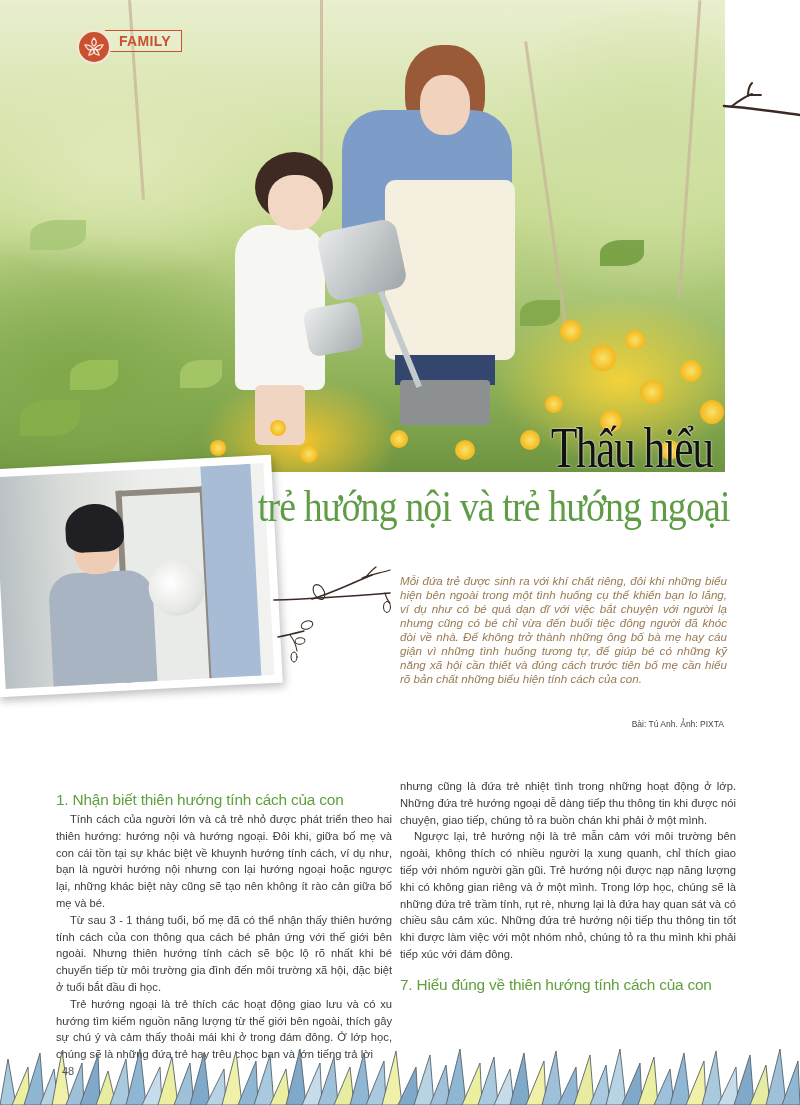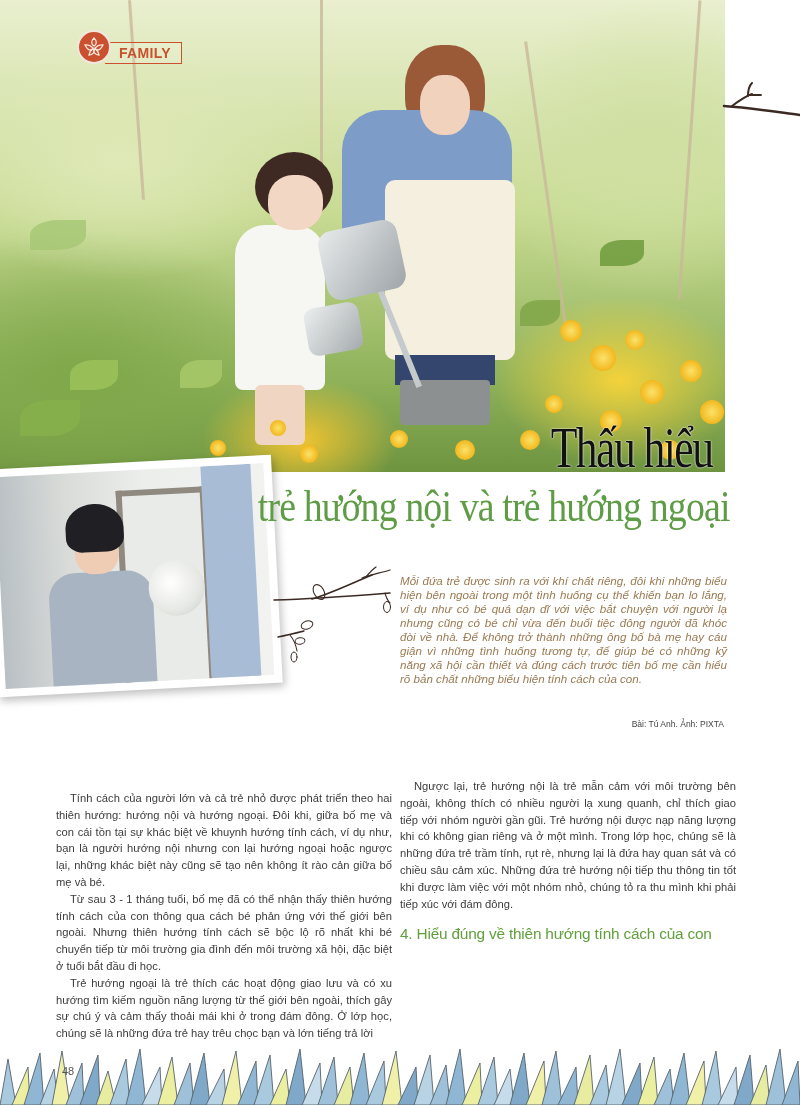--- a/index.html
+++ b/index.html
@@ -33,21 +33,21 @@
   .girl-hair { position:absolute; left:255px; top:152px; width:78px; height:70px; border-radius:50%; background:#3e2a22; }
   .girl-face { position:absolute; left:268px; top:175px; width:55px; height:55px; border-radius:45%; background:#f2d7c4; }
   .girl-dress { position:absolute; left:235px; top:225px; width:90px; height:165px; border-radius:30px 30px 8px 8px; background:#f6f6f2; }
   .girl-legs { position:absolute; left:255px; top:385px; width:50px; height:60px; background:#f0d5c2; border-radius:6px; }
 
   .can-big { position:absolute; left:322px; top:225px; width:80px; height:70px; border-radius:14px; background:linear-gradient(135deg,#e8ebec,#9ea5a8); transform:rotate(-12deg); }
   .can-small { position:absolute; left:306px; top:305px; width:55px; height:48px; border-radius:10px; background:linear-gradient(135deg,#eceff0,#a5abad); transform:rotate(-10deg); }
   .spout { position:absolute; left:375px; top:285px; width:6px; height:110px; background:#c5cbcd; transform:rotate(-22deg); transform-origin:top; }
 
   
-  .badge { position:absolute; left:77px; top:30px; height:34px; display:flex; align-items:flex-end; }
+  .badge { position:absolute; left:77px; top:30px; height:34px; display:flex; align-items:flex-start; }
   .badge-flower { width:34px; height:34px; border-radius:50%; background:#c9512f; border:2px solid #f4e6dc; display:flex; align-items:center; justify-content:center; position:relative; z-index:2; }
   .badge-flower svg { width:24px; height:24px; }
   .badge-label { margin-left:-6px; height:22px; padding:0 10px 0 14px; border:1.5px solid #c9512f; border-left:none; display:flex; align-items:center; font-weight:bold; font-size:14px; color:#c9512f; background:rgba(255,255,255,0.15); letter-spacing:.3px; }
 
   
   .title-1 {
     position:absolute; right:88px; top:420px; font-family:"Liberation Serif","DejaVu Serif",serif;
     font-size:56px; line-height:1; color:#111; letter-spacing:-2px; transform:scaleX(.78); transform-origin:right;
     text-shadow:0 0 2px #fff, 0 0 1px #fff;
   }
@@ -194,28 +194,30 @@
     <ellipse cx="35" cy="60" rx="6" ry="4" transform="rotate(-20 35 60)" stroke-width="1"></ellipse>
     <ellipse cx="28" cy="76" rx="5" ry="3.2" transform="rotate(-10 28 76)" stroke-width="1"></ellipse>
     <ellipse cx="22" cy="92" rx="3" ry="5" stroke-width="1"></ellipse>
   </g>
 </svg>
 
 <div class="intro">Mỗi đứa trẻ được sinh ra với khí chất riêng, đôi khi những biểu hiện bên ngoài trong một tình huống cụ thể khiến bạn lo lắng, ví dụ như có bé quá dạn dĩ với việc bắt chuyện với người lạ nhưng cũng có bé chỉ vừa đến buổi tiệc đông người đã khóc đòi về nhà. Để không trở thành những ông bố bà mẹ hay cáu giận vì những tình huống tương tự, để giúp bé có những kỹ năng xã hội cần thiết và đúng cách trước tiên bố mẹ cần hiểu rõ bản chất những biểu hiện tính cách của con.</div>
 <div class="credit">Bài: Tú Anh. Ảnh: PIXTA</div>
 
 <div class="col col-left">
+  <h2>1. Nhận biết thiên hướng tính cách của con</h2>
   <p>Tính cách của người lớn và cả trẻ nhỏ được phát triển theo hai thiên hướng: hướng nội và hướng ngoại. Đôi khi, giữa bố mẹ và con cái tồn tại sự khác biệt về khuynh hướng tính cách, ví dụ như, bạn là người hướng nội nhưng con lại hướng ngoại hoặc ngược lại, những khác biệt này cũng sẽ tạo nên không ít rào cản giữa bố mẹ và bé.</p>
   <p>Từ sau 3 - 1 tháng tuổi, bố mẹ đã có thể nhận thấy thiên hướng tính cách của con thông qua cách bé phản ứng với thế giới bên ngoài. Nhưng thiên hướng tính cách sẽ bộc lộ rõ nhất khi bé chuyển tiếp từ môi trường gia đình đến môi trường xã hội, đặc biệt ở tuổi bắt đầu đi học.</p>
   <p>Trẻ hướng ngoại là trẻ thích các hoạt động giao lưu và có xu hướng tìm kiếm nguồn năng lượng từ thế giới bên ngoài, thích gây sự chú ý và cảm thấy thoải mái khi ở trong đám đông. Ở lớp học, chúng sẽ là những đứa trẻ hay trêu chọc bạn và lớn tiếng trả lời</p>
 </div>
 
 <div class="col col-right">
+  <p style="text-indent:0">nhưng cũng là đứa trẻ nhiệt tình trong những hoạt động ở lớp. Những đứa trẻ hướng ngoại dễ dàng tiếp thu thông tin khi được nói chuyện, giao tiếp, chúng tỏ ra buồn chán khi phải ở một mình.</p>
   <p>Ngược lại, trẻ hướng nội là trẻ mẫn cảm với môi trường bên ngoài, không thích có nhiều người lạ xung quanh, chỉ thích giao tiếp với nhóm người gần gũi. Trẻ hướng nội được nạp năng lượng khi có không gian riêng và ở một mình. Trong lớp học, chúng sẽ là những đứa trẻ trầm tính, rụt rè, nhưng lại là đứa hay quan sát và có chiều sâu cảm xúc. Những đứa trẻ hướng nội tiếp thu thông tin tốt khi được làm việc với một nhóm nhỏ, chúng tỏ ra thu mình khi phải tiếp xúc với đám đông.</p>
-  <h2>4. Hiểu đúng về thiên hướng tính cách của con</h2>
+  <h2>7. Hiểu đúng về thiên hướng tính cách của con</h2>
 </div>
 
 <div class="page-num">48</div>
 
 <svg class="grass" viewBox="0 0 800 56" preserveAspectRatio="none">
   <g stroke="#55626b" stroke-width="0.9">
     <path d="M0 56 L8 10 L16 56Z" fill="#a9c9de"></path>
     <path d="M12 56 L28 18 L30 56Z" fill="#ecef9f"></path>
     <path d="M24 56 L40 4 L44 56Z" fill="#8fb6d2"></path>
     <path d="M40 56 L54 20 L58 56Z" fill="#b8d3e4"></path>

